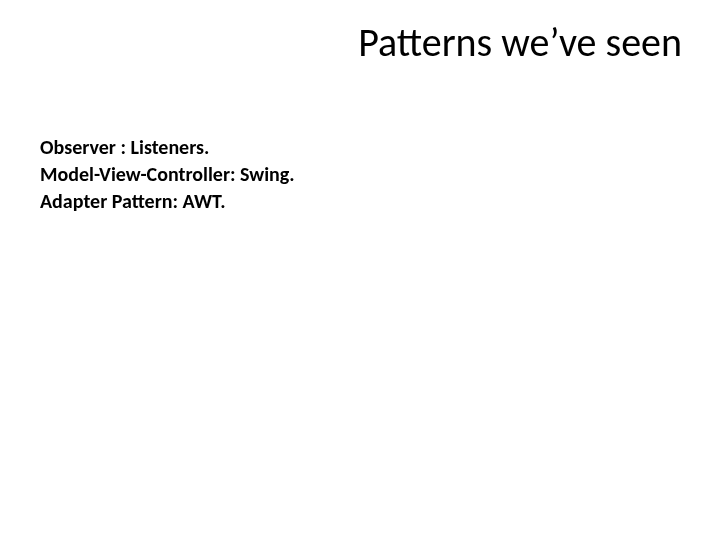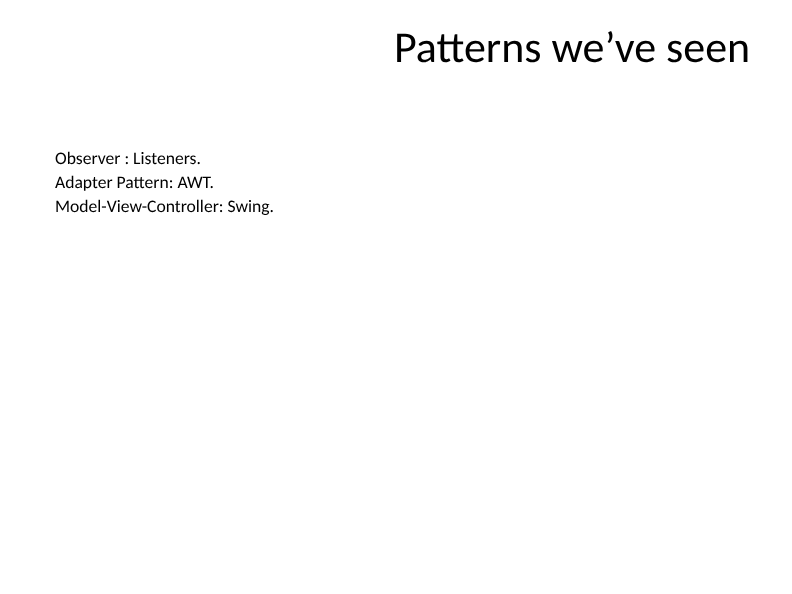--- a/index.html
+++ b/index.html
@@ -23,32 +23,32 @@
     top: 18px;
     right: 38px;
     font-size: 40px;
     font-weight: 400;
     letter-spacing: 0px;
     text-align: right;
   }
   .body {
     position: absolute;
     top: 135px;
-    left: 50px;
-    font-size: 16px;
+    left: 40px;
+    font-size: 20px;
     line-height: 1.25;
-    font-weight: 400;
+    font-weight: 700;
   }
   .body p {
     margin: 0 0 2px 0;
   }
 </style>
 </head>
 <body>
 
 <div class="slide">
   <div class="title">Patterns we’ve seen</div>
   <div class="body">
     <p>Observer : Listeners.</p>
+    <p>Model-View-Controller: Swing.</p>
     <p>Adapter Pattern: AWT.</p>
-    <p>Model-View-Controller: Swing.</p>
   </div>
 </div>
 
 </body></html>

